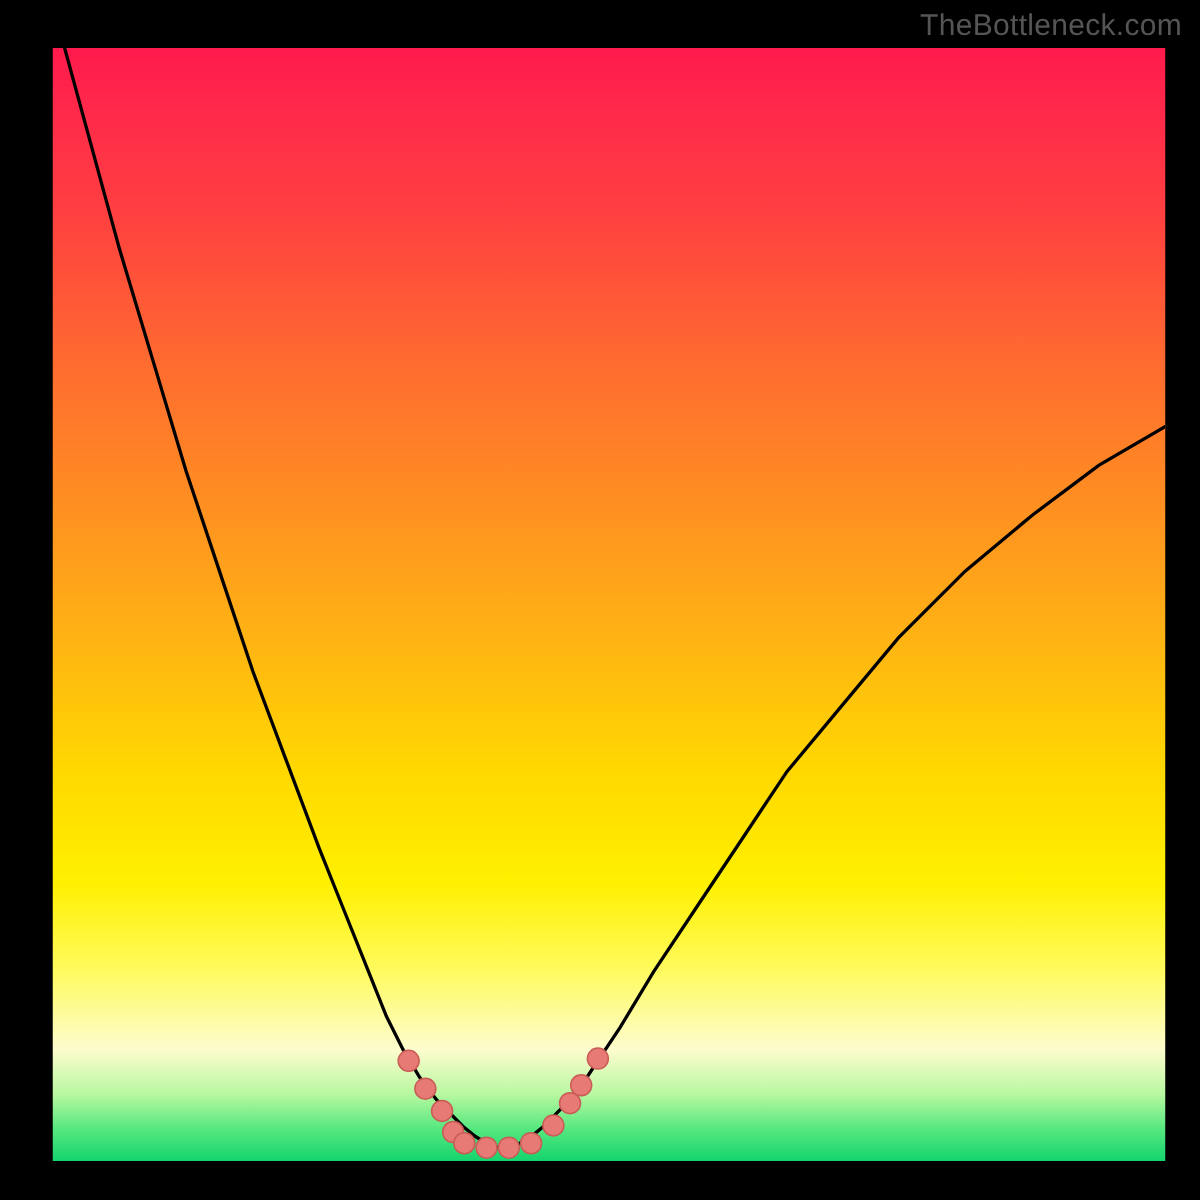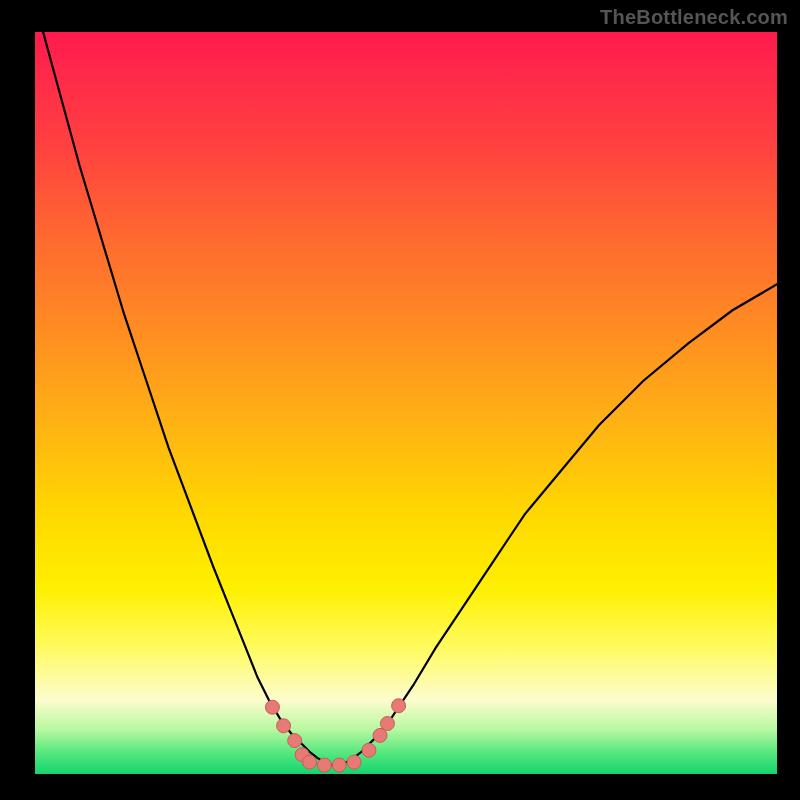--- a/index.html
+++ b/index.html
@@ -47,21 +47,21 @@
       #59e880 97%,
       #14d46e 100%
     );
   }
   .watermark {
     position: absolute;
     top: 6px;
     right: 12px;
     font-family: Arial, Helvetica, sans-serif;
     font-size: 20px;
-    font-weight: 700;
+    font-weight: 400;
     color: #555;
     letter-spacing: 0.2px;
   }
   svg.curve {
     position: absolute;
     left: 0;
     top: 0;
     width: 100%;
     height: 100%;
   }

